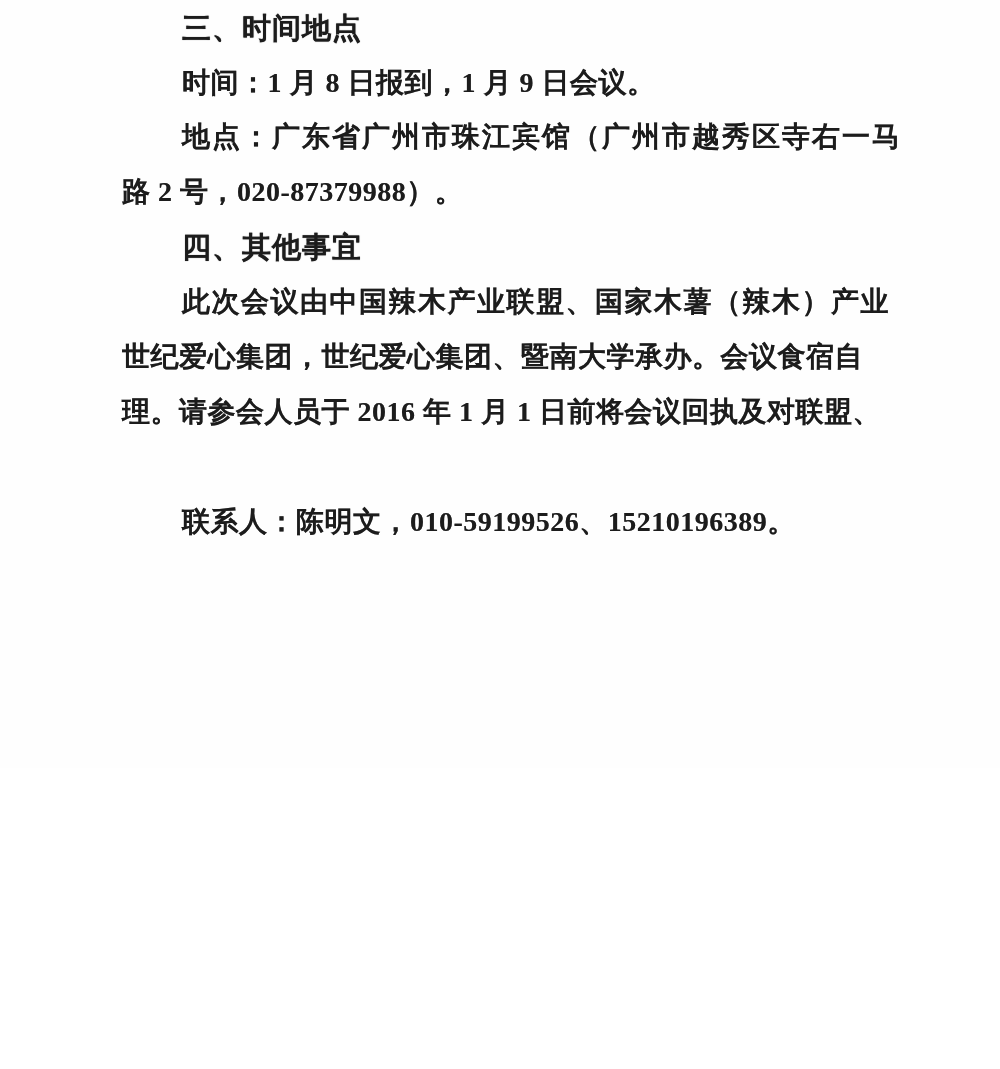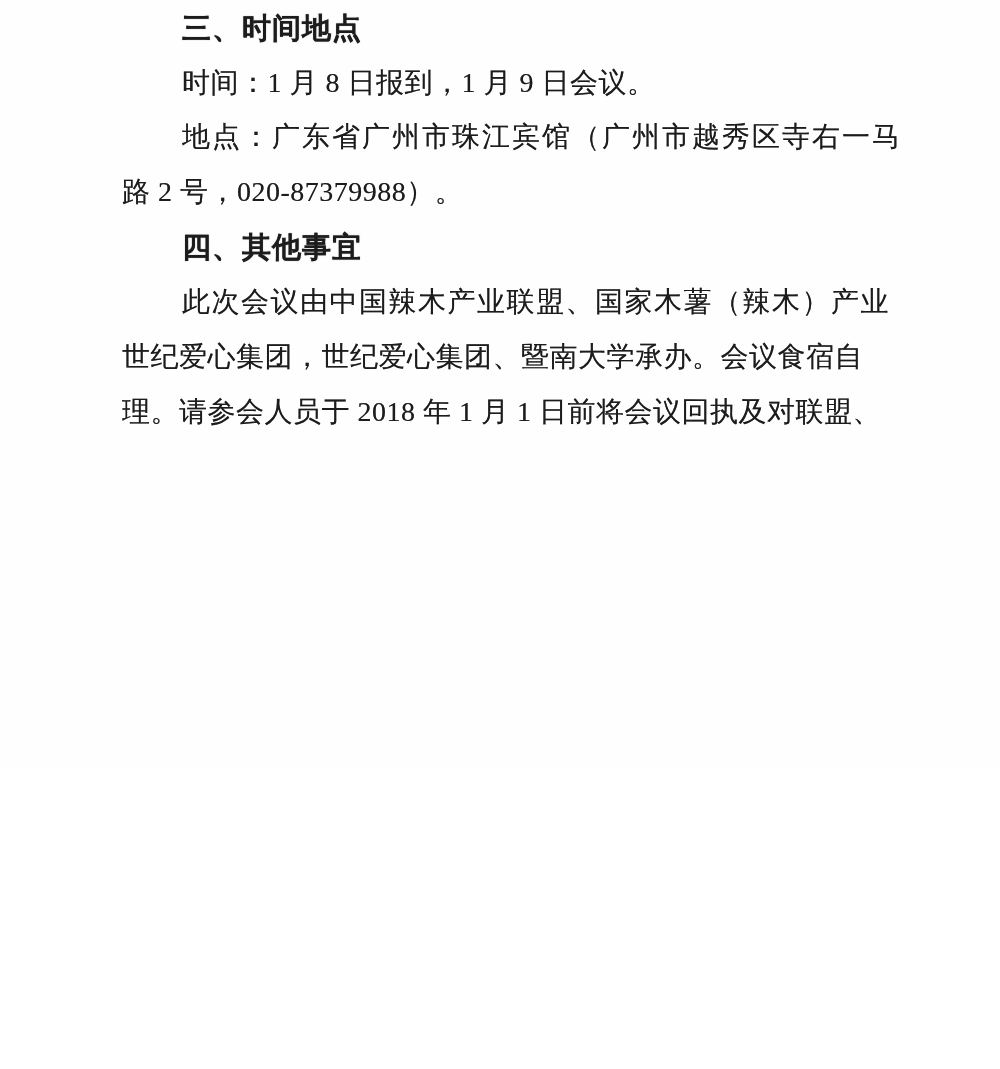--- a/index.html
+++ b/index.html
@@ -16,20 +16,21 @@
     font-family: "Liberation Serif", "DejaVu Serif", serif;
     color: var(--ink, #1c1c1c);
   }
   .line {
     position: absolute;
     font-size: 28px;
     line-height: 32px;
     white-space: nowrap;
     letter-spacing: 0.5px;
     text-shadow: 0 0 0.5px rgba(20,20,20,0.55);
+    font-weight: bold;
   }
   .heading {
     font-family: "DejaVu Sans", "Liberation Sans", sans-serif;
     font-weight: 700;
     font-size: 29px;
     letter-spacing: 1px;
     text-shadow: 0 0 0.8px rgba(0,0,0,0.8);
   }
   .ls2 { letter-spacing: 2.5px; }
   .seal-wrap {
@@ -62,23 +63,24 @@
   <div class="line" style="left:182px; top:121px; letter-spacing:2px;">地点：广东省广州市珠江宾馆（广州市越秀区寺右一马</div>
 
   <div class="line" style="left:122px; top:176px;">路 2 号，020-87379988）。</div>
 
   <div class="line heading" style="left:182px; top:231px;">四、其他事宜</div>
 
   <div class="line" style="left:182px; top:286px; letter-spacing:1.5px;">此次会议由中国辣木产业联盟、国家木薯（辣木）产业</div>
 
   <div class="line" style="left:122px; top:341px; letter-spacing:0.5px;">世纪爱心集团，世纪爱心集团、暨南大学承办。会议食宿自</div>
 
-  <div class="line" style="left:122px; top:396px;">理。请参会人员于 2018 年 1 月 1 日前将会议回执及对联盟、</div>
+  <div class="line" style="left:122px; top:396px;">理。请参会人员于 2016 年 1 月 1 日前将会议回执及对联盟、</div>
 
 
+  <div class="line" style="left:182px; top:506px;">联系人：陈明文，010-59199526、15210196389。</div>
 
 
   <div class="line" style="left:448px; top:894px; font-size:21px;">农业部南亚热带作物中心（代章）</div>
 
   <div class="line" style="left:556px; top:944px;">2017 年 12 月 15 日</div>
 
   <div id="speck-left" class="speck"></div>
   <div id="speck-seal" class="speck"></div>
 
   <div class="seal-wrap">

